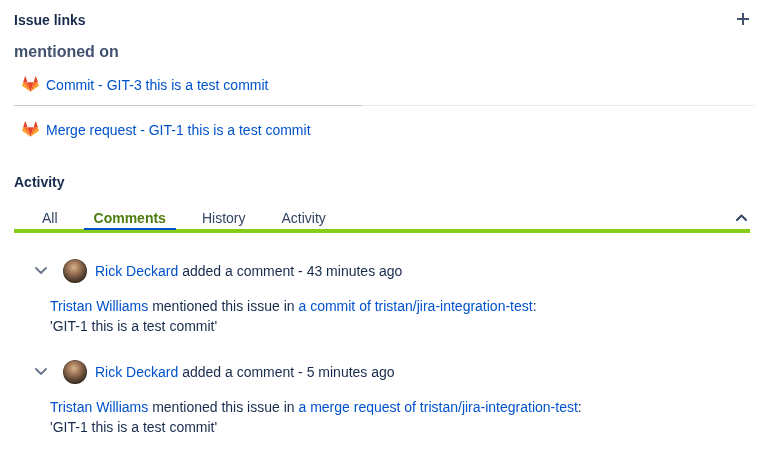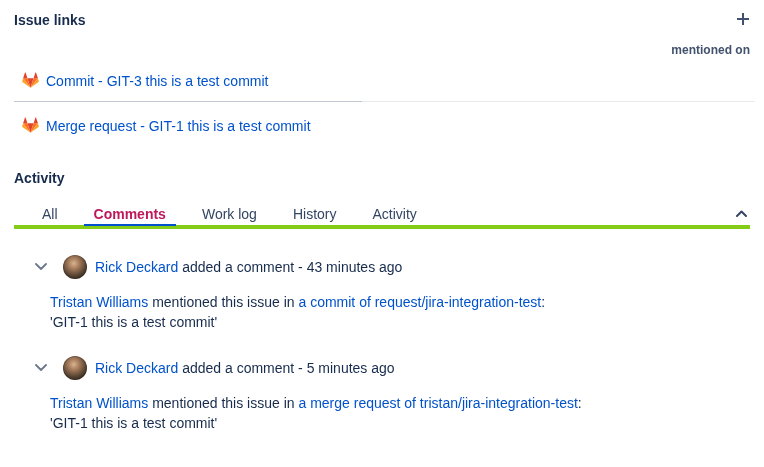--- a/index.html
+++ b/index.html
@@ -14,21 +14,21 @@
   a { color: #0052CC; text-decoration: none; cursor: pointer; }
 
   
   .issue-links { padding: 12px 14px 0 14px; }
   .il-header { display: flex; justify-content: space-between; align-items: flex-start; height: 16px; }
   .section-title { font-size: 14px; font-weight: 700; margin: 0; color: #172B4D; }
   .plus-btn {
     background: none; border: none; padding: 0; margin: 0;
     cursor: pointer; line-height: 14px; height: 16px;
   }
-  .mentioned-on { margin-top: 15px; font-size: 12px; font-weight: 700; color: #42526E; text-align: right; }
+  .mentioned-on { margin-top: 15px; font-size: 16px; font-weight: 700; color: #42526E; }
   .link-row { margin-top: 15px; padding-left: 8px; display: flex; align-items: center; height: 18px; }
   .link-row.second { }
   .gitlab-svg { width: 17px; height: 16px; margin-right: 7px; flex: none; }
   .link-row a { font-size: 14px; }
   .divider {
     margin-top: 11px; height: 1px; width: 741px;
     background: linear-gradient(to right, #c2c9d2 0, #c2c9d2 348px, #e9ebee 348px, #e9ebee 100%);
   }
 
   
@@ -39,21 +39,21 @@
     border-bottom: 4px solid #84cc16;
     padding-left: 18px;
   }
   .tab {
     font-size: 14px; color: #344563; line-height: 23px;
     padding: 0 10px; margin-right: 16px; cursor: pointer;
     border-bottom: 2px solid transparent; margin-bottom: -1px;
     background: none; border-top: none; border-left: none; border-right: none;
     font-family: inherit;
   }
-  .tab.active { color: #be185d; font-weight: 700; border-bottom: 2px solid #0052CC; }
+  .tab.active { color: #4d7c0f; font-weight: 700; border-bottom: 2px solid #0052CC; }
   .tab-collapse {
     position: absolute; right: 3px; top: 7px;
     background: none; border: none; padding: 0; cursor: pointer; line-height: 0;
   }
 
   .comments { margin-top: 26px; }
   .comment:not(:first-child) { margin-top: 24px; }
   .comment-header { display: flex; align-items: center; padding-left: 21px; height: 24px; }
   .expander {
     background: none; border: none; padding: 0; margin: 0 16px 0 0;
@@ -118,21 +118,20 @@
     <a>Merge request - GIT-1 this is a test commit</a>
   </div>
 </section>
 
 <section class="activity-section">
   <h2 class="section-title">Activity</h2>
 
   <div class="tabbar">
     <button class="tab">All</button>
     <button class="tab active">Comments</button>
-    <button class="tab">Work log</button>
     <button class="tab">History</button>
     <button class="tab">Activity</button>
     <button class="tab-collapse">
       <span>
         <svg width="11" height="8" viewBox="0 0 11 8">
             <polyline points="1,6 5.5,1.5 10,6" fill="none" stroke="#344563" stroke-width="2" stroke-linecap="round" stroke-linejoin="round"></polyline>
           </svg>
       </span>
     </button>
   </div>
@@ -151,21 +150,21 @@
         <span class="avatar"></span>
         <span class="comment-title">
           <a>Rick Deckard</a>
           <span class="comment-meta">added a comment - 43 minutes ago</span>
         </span>
       </div>
       <div class="comment-body">
         <p>
           <a>Tristan Williams</a>
           <span>mentioned this issue in</span>
-          <a>a commit of request/jira-integration-test</a><span>:</span>
+          <a>a commit of tristan/jira-integration-test</a><span>:</span>
         </p>
         <p>'GIT-1 this is a test commit'</p>
       </div>
     </div>
 
     <div class="comment">
       <div class="comment-header">
         <button class="expander">
           <span>
             <svg width="12" height="8" viewBox="0 0 12 8">

